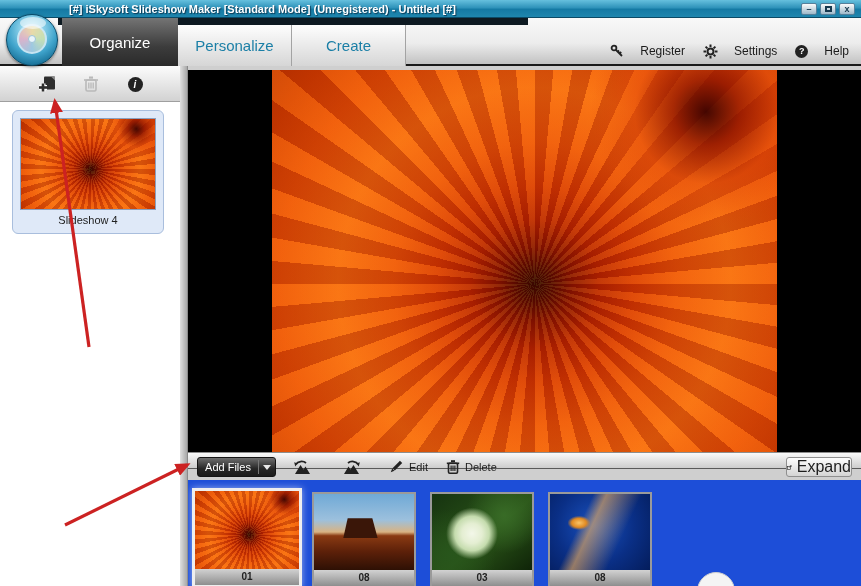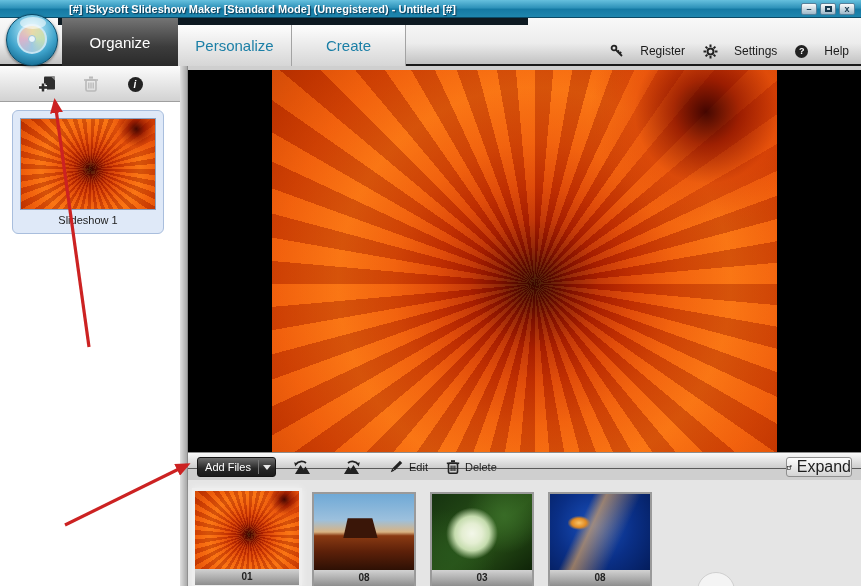--- a/index.html
+++ b/index.html
@@ -139,21 +139,21 @@
   .tool-ico-btn{position:absolute;top:5px;width:26px;height:18px;display:flex;align-items:center;justify-content:center;}
   .rot-left{left:100px;} .rot-right{left:152px;}
   .tool-txt-btn{position:absolute;top:5px;height:18px;display:flex;align-items:center;gap:5px;font-size:11px;color:#1d1d1d;}
   .edit-btn{left:200px;} .delete-btn{left:258px;}
   .expand-btn{
     position:absolute;right:9px;top:4px;width:66px;height:20px;border-radius:3px;
     background:linear-gradient(180deg,#fdfdfd,#d4d4d4);border:1px solid #8f8f8f;
     display:flex;align-items:center;justify-content:center;gap:5px;font-size:16px;color:#1d1d1d;
   }
   
-  .filmstrip{position:absolute;left:0;top:414px;right:0;bottom:0;background:#e5e5e5;padding-left:12px;}
+  .filmstrip{position:absolute;left:0;top:414px;right:0;bottom:0;background:#1d4ed8;padding-left:12px;}
   .thumb{position:absolute;display:flex;flex-direction:column;}
   .thumb .tphoto{flex:1;}
   .thumb .tlabel{
     height:16px;line-height:16px;text-align:center;font-size:10px;font-weight:bold;color:#222;
     background:linear-gradient(180deg,#d2d2d2,#8e8e8e);
   }
   .thumb-sel{left:4px;top:8px;width:110px;height:100px;border:3px solid #eeeeee;box-shadow:0 0 7px rgba(255,255,255,.55);}
   .thumb-2{left:124px;top:12px;width:104px;height:96px;border:2px solid #9a9a9a;}
   .thumb-3{left:242px;top:12px;width:104px;height:96px;border:2px solid #9a9a9a;}
   .thumb-4{left:360px;top:12px;width:104px;height:96px;border:2px solid #9a9a9a;}
@@ -240,21 +240,21 @@
           <line x1="8" y1="7.5" x2="8" y2="13.5" stroke="#b9b9b9" stroke-width="1.3"></line>
           <line x1="10.2" y1="7.5" x2="10.2" y2="13.5" stroke="#b9b9b9" stroke-width="1.3"></line>
         </svg>
       </div>
       <div class="side-btn side-btn-info">
         <span class="circle-glyph info-glyph">i</span>
       </div>
     </div>
     <div class="slideshow-card">
       <div class="card-photo art-orange-flower"></div>
-      <div class="card-label">Slideshow 1</div>
+      <div class="card-label">Slideshow 4</div>
     </div>
   </div>
 
   <div class="splitter"></div>
 
   <div class="main">
     <div class="preview">
       <div class="preview-photo art-orange-flower"></div>
     </div>
 

